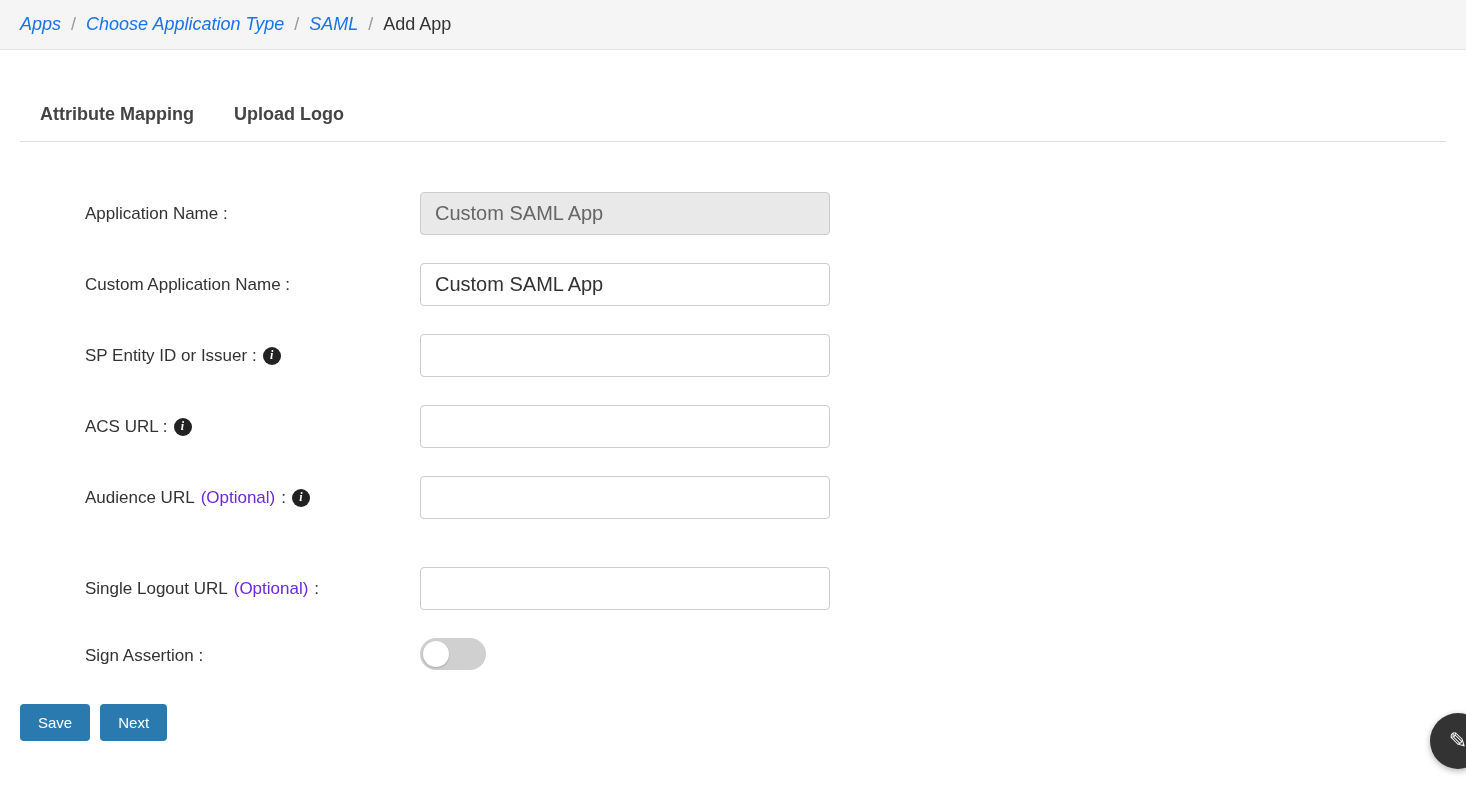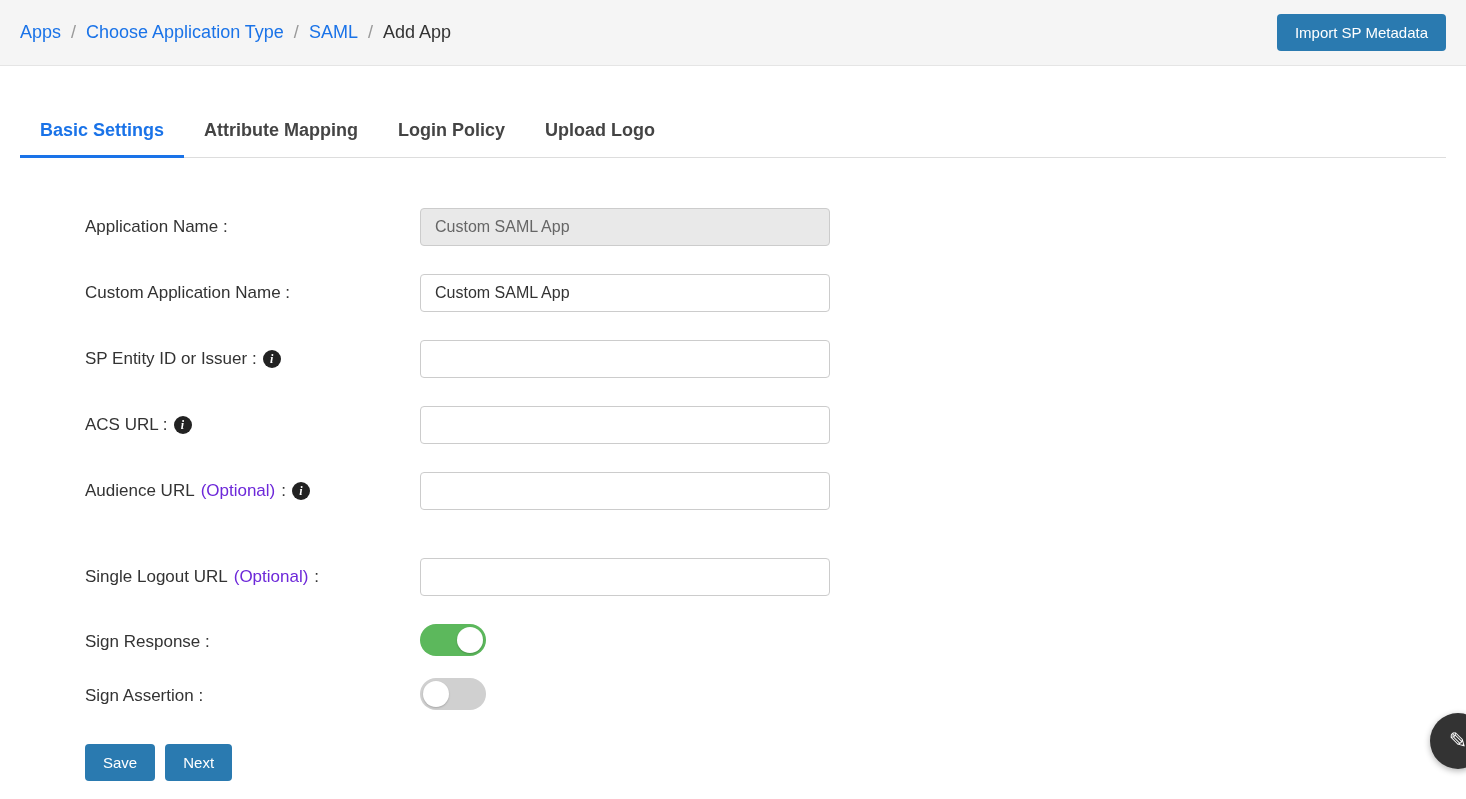--- a/index.html
+++ b/index.html
@@ -19,20 +19,21 @@
   }
   .breadcrumb {
     display: flex;
     align-items: center;
     font-size: 18px;
   }
   .breadcrumb a {
     color: #1a73e8;
     text-decoration: none;
     cursor: pointer;
+    font-style: italic;
   }
   .breadcrumb .sep {
     color: #999;
     margin: 0 10px;
   }
   .breadcrumb .current {
     color: #333;
   }
   .top-actions {
     display: flex;
@@ -87,21 +88,21 @@
   }
   .form-row .label .opt {
     color: #6d28d9;
   }
   .form-row .control {
     flex: 0 0 410px;
   }
   input[type=text] {
     width: 100%;
     padding: 9px 14px;
-    font-size: 16px;
+    font-size: 20px;
     border: 1px solid #ccc;
     border-radius: 4px;
     background: #fff;
     color: #333;
   }
   input[type=text][readonly] {
     background: #e9e9e9;
     color: #666;
   }
   .info-icon {
@@ -139,21 +140,20 @@
     transition: left .15s;
   }
   .toggle.on  { background: #5cb85c; }
   .toggle.on  .knob { left: 37px; }
   .toggle.off { background: #d0d0d0; }
   .toggle.off .knob { left: 3px; }
   .bottom-actions {
     display: flex;
     gap: 10px;
     margin-top: 30px;
-    margin-left: 65px;
   }
   .gap-row { height: 20px; }
   .fab {
     position: fixed;
     right: -20px;
     bottom: 30px;
     width: 56px;
     height: 56px;
     border-radius: 50%;
     background: #333;
@@ -173,30 +173,27 @@
   <div class="breadcrumb">
     <a>Apps</a>
     <span class="sep">/</span>
     <a>Choose Application Type</a>
     <span class="sep">/</span>
     <a>SAML</a>
     <span class="sep">/</span>
     <span class="current">Add App</span>
   </div>
   <div class="top-actions">
-    <button class="btn-primary">Import SP Metadata</button>
   </div>
 </div>
 
 <div class="content">
 
   <div class="tabs">
-    <div class="tab active">Basic Settings</div>
     <div class="tab">Attribute Mapping</div>
-    <div class="tab">Login Policy</div>
     <div class="tab">Upload Logo</div>
   </div>
 
   <div class="form-area">
 
     <div class="form-row">
       <div class="label">Application Name :</div>
       <div class="control">
         <input type="text" readonly="" value="Custom SAML App" style="">
       </div>
@@ -247,26 +244,20 @@
       <div class="label">
         <span>Single Logout URL</span>
         <span class="opt">(Optional)</span>
         <span> :</span>
       </div>
       <div class="control">
         <input type="text" value="" style="">
       </div>
     </div>
 
-    <div class="form-row" style="margin-bottom:18px">
-      <div class="label">Sign Response :</div>
-      <div class="control">
-        <div class="toggle on"><div class="knob"></div></div>
-      </div>
-    </div>
 
     <div class="form-row">
       <div class="label">Sign Assertion :</div>
       <div class="control">
         <div class="toggle off"><div class="knob"></div></div>
       </div>
     </div>
 
   </div>
 

